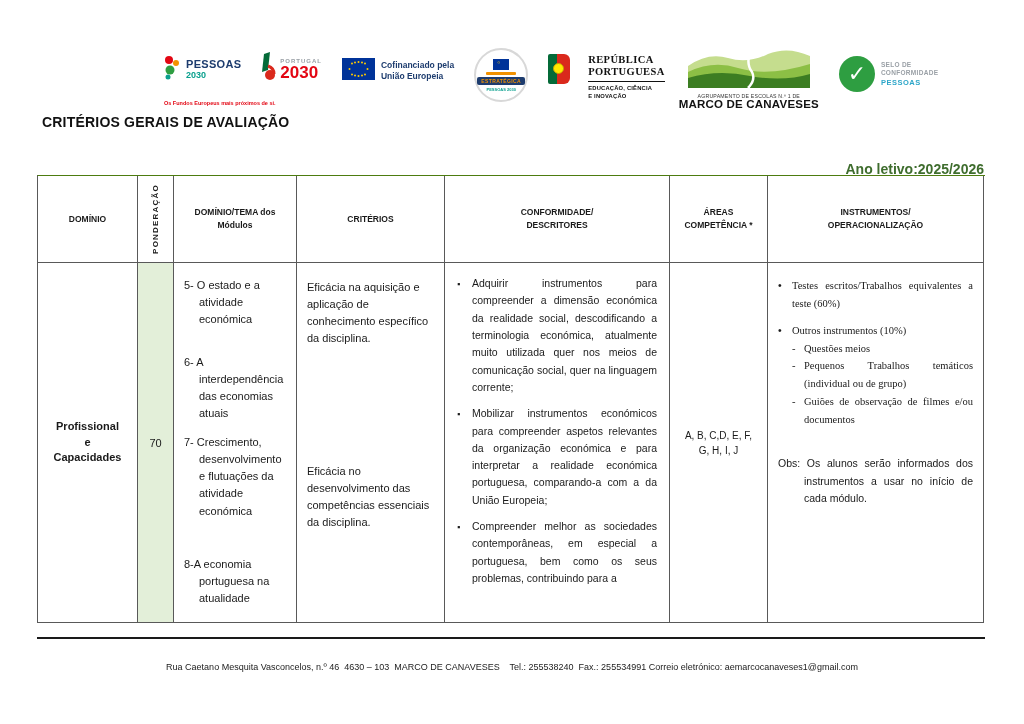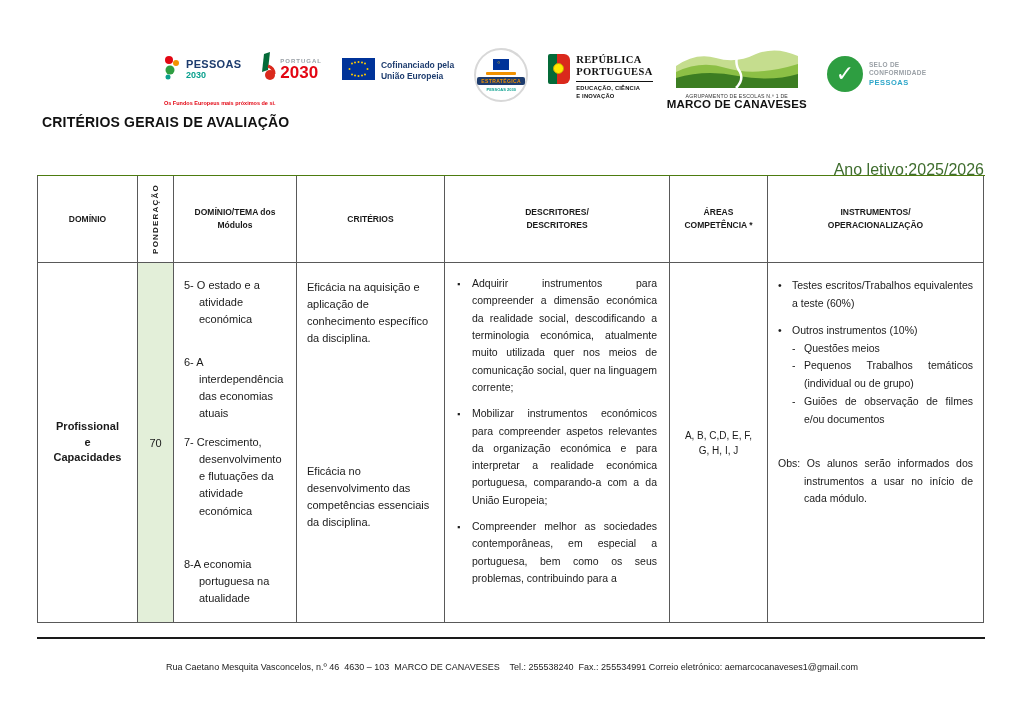--- a/index.html
+++ b/index.html
@@ -23,21 +23,21 @@
   .eu-text { font-size:8.5px; font-weight:bold; color:#1d3c6e; line-height:1.25; }
 
   .badge { width:54px; height:54px; border-radius:50%; border:2px solid #d8d8d8; background:#fff;
            display:flex; flex-direction:column; align-items:center; justify-content:center; gap:2px; }
   .badge .mini-flag { width:16px; height:11px; background:#003399; position:relative; }
   .badge .mini-flag::after { content:"◦"; color:#ffcc00; font-size:8px; position:absolute; left:4px; top:-1px; }
   .badge .orange-bar { width:30px; height:3px; background:#f39200; border-radius:1px; }
   .badge .banner { background:#1d3c6e; color:#f39200; font-size:5px; font-weight:bold; padding:1px 4px; border-radius:2px; letter-spacing:.4px; }
   .badge .foot { font-size:4px; color:#0aa08e; font-weight:bold; }
 
-  .rep-block { display:flex; align-items:flex-start; gap:6px; padding-top:6px; }
+  .rep-block { display:flex; align-items:flex-start; gap:18px; padding-top:6px; }
   .rep-flag { width:22px; height:30px; position:relative; border-radius:2px 6px 6px 2px; overflow:hidden; }
   .rep-flag .g { position:absolute; left:0; top:0; width:40%; height:100%; background:#046a38; }
   .rep-flag .r { position:absolute; right:0; top:0; width:60%; height:100%; background:#da291c; }
   .rep-flag .c { position:absolute; left:5px; top:9px; width:11px; height:11px; border-radius:50%; background:#ffe900; border:1px solid #c8a400; }
   .rep-text { font-family:"Liberation Serif","DejaVu Serif",serif; }
   .rep-text .main { font-size:10.5px; font-weight:bold; color:#111; line-height:1.15; letter-spacing:.4px; }
   .rep-text .rule { width:100%; height:1px; background:#111; margin:3px 0 3px; }
   .rep-text .sub { font-family:"Liberation Sans",sans-serif; font-size:5.8px; font-weight:bold; color:#111; line-height:1.35; letter-spacing:.2px; }
 
   .agr-block { display:flex; flex-direction:column; align-items:center; margin-left:-6px; }
@@ -46,21 +46,21 @@
 
   .eqavet-block { display:flex; align-items:center; gap:6px; padding-top:8px; }
   .eq-circle { width:36px; height:36px; border-radius:50%; background:#2e9e41; display:flex; align-items:center; justify-content:center; }
   .eq-check { color:#fff; font-size:22px; font-weight:bold; line-height:1; }
   .eq-text .g { font-size:6.5px; color:#9aa0a6; font-weight:bold; line-height:1.3; letter-spacing:.3px; }
   .eq-text .t { font-size:7.5px; color:#2da6c9; font-weight:bold; letter-spacing:.5px; margin-top:1px; }
 
   
   .doc-title { position:absolute; left:42px; top:114px; font-size:14px; font-weight:bold; color:#111; letter-spacing:.2px; }
   .doc-subtitle { position:absolute; left:42px; top:133px; font-size:12px; color:#111; }
-  .school-year { position:absolute; right:40px; top:161px; font-size:16px; font-weight:normal; color:#3f6d2e;text-align:center; }
+  .school-year { position:absolute; right:40px; top:161px; font-size:14px; font-weight:bold; color:#3f6d2e;text-align:center; }
 
   
   .tbl { position:absolute; left:37px; top:175px; width:948px; border-top:1px solid #4d7c0f; border-left:1px solid #595959; display:grid; grid-template-columns:100px 36px 123px 148px 225px 98px 216px; }
   .cell { border-right:1px solid #595959; border-bottom:1px solid #595959; overflow:hidden; background:#fff; }
   .hcell { height:87px; display:flex; flex-direction:column; align-items:center; justify-content:center; text-align:center; font-weight:bold; font-size:8.5px; line-height:1.5; padding:2px; }
   .vtext { transform:rotate(-90deg); white-space:nowrap; font-size:8px; font-weight:bold; letter-spacing:1.2px; }
   .bcell { height:360px; font-size:10.5px; }
 
   .dominio-cell { display:flex; flex-direction:column; align-items:center; justify-content:center; font-weight:bold; font-size:11px; line-height:1.45; text-align:center; }
   .pond-cell { background:#e3efd9; display:flex; align-items:center; justify-content:center; font-size:11px; }
@@ -79,21 +79,21 @@
   .ind-item .marker { width:15px; flex:none; }
   .ind-item .marker::before { content:"▪"; font-size:9px; }
   .ind-item .txt { flex:1; text-align:justify; }
 
   .areas-cell { display:flex; align-items:center; justify-content:center; text-align:center; font-size:10px; line-height:1.5; padding:0 12px; }
 
   .instr-cell { padding:14px 10px 0 10px; line-height:1.7; }
   .instr-item { display:flex; margin-bottom:9px; }
   .instr-item .marker { width:14px; flex:none; }
   .instr-item .marker::before { content:"•"; }
-  .instr-item .txt { flex:1; text-align:justify; }
+  .instr-item .txt { flex:1; text-align:justify;font-family:Liberation Serif, serif; }
   .sub-item { display:flex; }
   .sub-item .marker { width:12px; flex:none; }
   .sub-item .marker::before { content:"-"; }
   .sub-item .txt { flex:1; }
   .obs { margin-top:26px; padding-left:26px; text-indent:-26px; text-align:justify; }
 
   
   .footer-line { position:absolute; left:37px; top:637px; width:948px; border-top:2px solid #1a1a1a; }
   .footer-text { position:absolute; left:0; top:662px; width:1024px; text-align:center; font-size:9px; color:#222; white-space:pre; }
 </style>
@@ -221,21 +221,21 @@
       <span class="vtext">PONDERAÇÃO</span>
     </div>
     <div class="cell hcell">
       <span>DOMÍNIO/TEMA dos</span>
       <span>Módulos</span>
     </div>
     <div class="cell hcell">
       <span>CRITÉRIOS</span>
     </div>
     <div class="cell hcell">
-      <span>DESCRITORES/</span>
+      <span>CONFORMIDADE/</span>
       <span>DESCRITORES</span>
     </div>
     <div class="cell hcell">
       <span>ÁREAS</span>
       <span>COMPETÊNCIA *</span>
     </div>
     <div class="cell hcell">
       <span>INSTRUMENTOS/</span>
       <span>OPERACIONALIZAÇÃO</span>
     </div>

